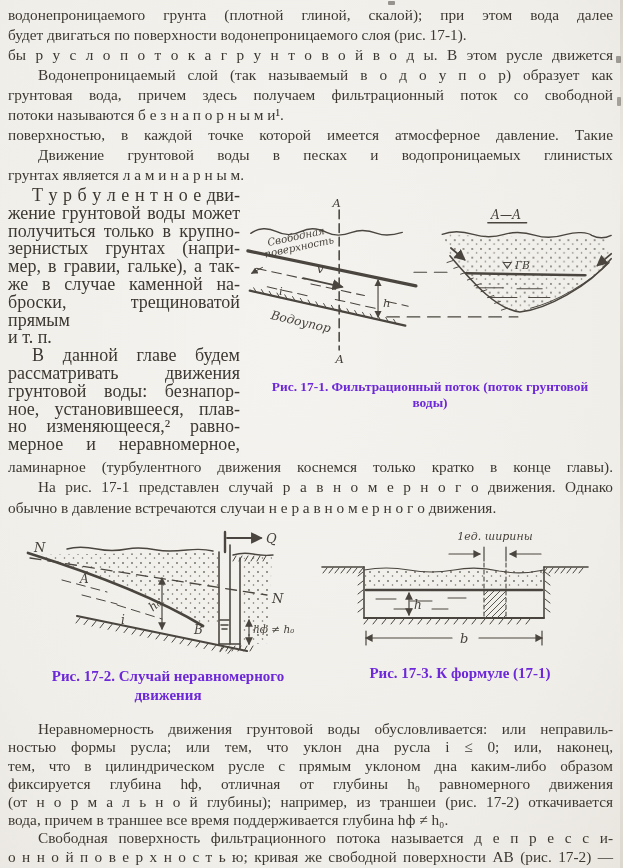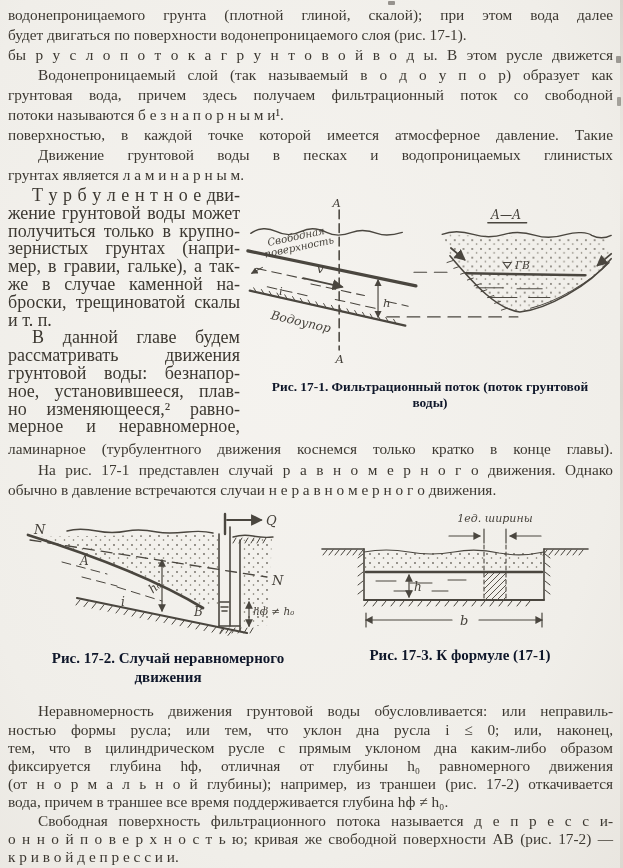--- a/index.html
+++ b/index.html
@@ -17,21 +17,21 @@
   }
   .line.end{text-align-last:left;}
   .line.ind{text-indent:30px;}
   .block.top .line{font-size:15.3px;line-height:20.0px;}
   .twocol{display:flex;margin-top:2px;}
   .col{width:232px;flex:0 0 232px;}
   .col .line{font-size:18px;line-height:17.8px;}
   .col .line.ind{text-indent:24px;}
   .figwrap1{flex:1;padding-left:3px;}
   .figwrap1 svg{display:block;margin:5px 0 0 0;}
-  .cap{font-weight:bold;text-align:center;color:#0f172a;}
+  .cap{font-weight:bold;text-align:center;color:#6d28d9;}
   .cap-f1{font-size:13.4px;line-height:16px;margin-top:9px;}
   .block.mid{margin-top:3px;}
   .block.mid .line{font-size:15.3px;line-height:20.4px;}
   .figrow{display:flex;margin-top:7px;}
   .figwrap2{width:306px;flex:0 0 306px;padding-left:14px;box-sizing:border-box;}
   .figwrap3{width:292px;flex:0 0 292px;}
   .figwrap2 svg,.figwrap3 svg{display:block;}
   .cap-f2{font-size:15px;line-height:19px;margin-top:8px;}
   .cap-f3{font-size:15px;line-height:19px;margin-top:14px;}
   .block.bottom{margin-top:15px;}
@@ -77,21 +77,21 @@
 
   <div class="twocol">
     <div class="col">
 
     <div class="line ind">Т у р б у л е н т н о е  дви-</div>
         <div class="line">жение грунтовой воды может</div>
         <div class="line">получиться только в крупно-</div>
         <div class="line">зернистых грунтах (напри-</div>
         <div class="line">мер, в гравии, гальке), а так-</div>
         <div class="line">же в случае каменной на-</div>
-        <div class="line">броски, трещиноватой скалы</div>
+        <div class="line">броски, трещиноватой прямым</div>
         <div class="line end">и т. п.</div>
         <div class="line ind">В данной главе будем</div>
         <div class="line">рассматривать  движения</div>
         <div class="line">грунтовой воды: безнапор-</div>
         <div class="line">ное, установившееся, плав-</div>
         <div class="line">но изменяющееся,² равно-</div>
         <div class="line">мерное и неравномерное,</div>
       </div>
 
     <figure class="figwrap1">

